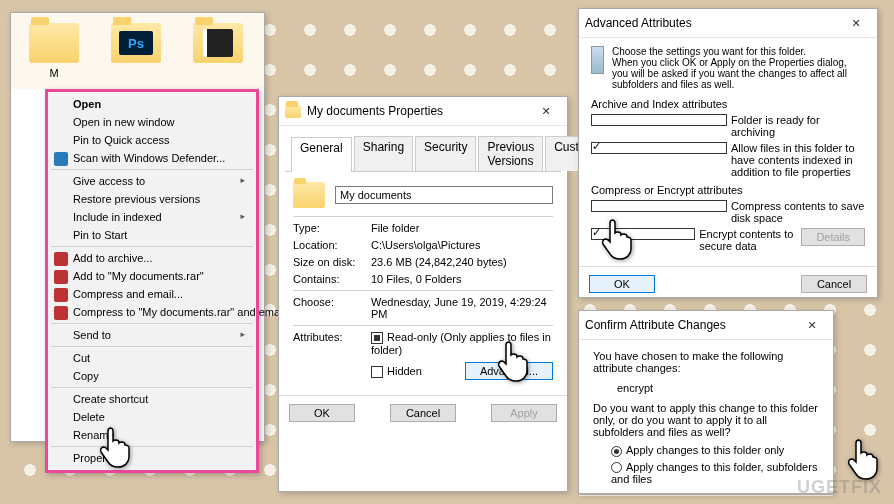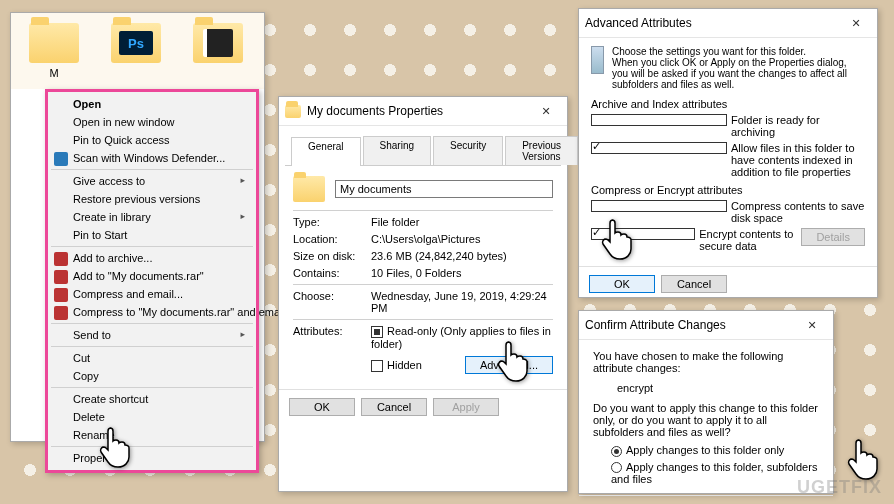--- a/index.html
+++ b/index.html
@@ -21,37 +21,37 @@
 .ctxmenu{position:absolute;left:34px;top:76px;width:214px;background:#f2f2f2;border:3px solid #ec4899;box-shadow:2px 2px 6px rgba(0,0,0,.25);padding:3px}
 .mi{padding:3px 22px;position:relative;white-space:nowrap}
 .mi.arrow::after{content:"▸";position:absolute;right:8px;top:3px;font-size:9px;color:#555}
 .mi.bold{font-weight:bold}
 .mi .mico{position:absolute;left:3px;top:3px;width:14px;height:14px;background:#4a9;border-radius:2px}
 .mi .mico.red{background:#b33}
 .mi .mico.bl{background:#2a7ab9}
 
 .props{left:278px;top:96px;width:290px;height:396px}
 .tabs{display:flex;border-bottom:1px solid #ccc;padding:4px 6px 0;margin:6px 6px 0}
-.tab{padding:3px 16px;border:1px solid #ccc;border-bottom:none;background:#f0f0f0;margin-right:2px;font-size:10px}
+.tab{padding:3px 8px;border:1px solid #ccc;border-bottom:none;background:#f0f0f0;margin-right:2px;font-size:12px}
 .tab.act{background:#fff;position:relative;top:1px}
 .body{padding:10px 14px}
 .namebox{display:flex;align-items:center;gap:10px;margin-bottom:8px}
 .foldersm{width:32px;height:26px;background:linear-gradient(#ffe9a8,#fad26e);border-radius:2px;position:relative}
 .foldersm::before{content:"";position:absolute;top:-4px;left:1px;width:12px;height:6px;background:#fad26e;border-radius:2px 2px 0 0}
 .txtin{flex:1;border:1px solid #7a7a7a;padding:2px 4px;font-size:11px}
 .row{display:flex;margin:5px 0}
 .row .k{width:78px}
 .row .v{flex:1}
 .cbx{width:12px;height:12px;border:1px solid #333;display:inline-block;vertical-align:middle;margin-right:4px;position:relative}
 .cbx.ck::after{content:"✓";position:absolute;top:-3px;left:0;font-size:11px}
 .cbx.sq::after{content:"";position:absolute;inset:2px;background:#333}
 .btn{border:1px solid #adadad;background:#e1e1e1;padding:2px 14px;font-size:11px;min-width:66px;text-align:center}
 .btn.pri{border:1px solid #0078d7;background:#e5f1fb}
 .btn.dis{color:#a0a0a0}
-.btnrow{display:flex;justify-content:flex-start;gap:6px;padding:8px 10px;border-top:1px solid #e0e0e0}
+.btnrow{display:flex;justify-content:space-between;gap:6px;padding:8px 10px;border-top:1px solid #e0e0e0}
 
 .adv{left:578px;top:8px;width:300px;height:290px}
 .advbody{padding:8px 12px}
 .advtop{display:flex;gap:8px;margin-bottom:8px}
 .advicon{width:28px;height:28px;background:linear-gradient(#cde,#9bc);border:1px solid #89a}
 .section{margin:6px 0}
 .sectlbl{font-size:11px;margin-bottom:4px}
 .cbrow{display:flex;align-items:flex-start;margin:4px 0}
 .cbrow span{flex:1}
 
@@ -84,21 +84,21 @@
       </div>
   </div>
   <div class="ctxmenu">
     <div class="mi bold">Open</div>
     <div class="mi">Open in new window</div>
     <div class="mi">Pin to Quick access</div>
     <div class="mi"><span class="mico bl"></span><span>Scan with Windows Defender...</span></div>
     <hr class="hr">
     <div class="mi arrow">Give access to</div>
     <div class="mi">Restore previous versions</div>
-    <div class="mi arrow">Create in library</div>
+    <div class="mi arrow">Include in indexed</div>
     <div class="mi">Pin to Start</div>
     <hr class="hr">
     <div class="mi"><span class="mico red"></span><span>Add to archive...</span></div>
     <div class="mi"><span class="mico red"></span><span>Add to "My documents.rar"</span></div>
     <div class="mi"><span class="mico red"></span><span>Compress and email...</span></div>
     <div class="mi"><span class="mico red"></span><span>Compress to "My documents.rar" and email</span></div>
     <hr class="hr">
     <div class="mi arrow">Send to</div>
     <hr class="hr">
     <div class="mi">Cut</div>

